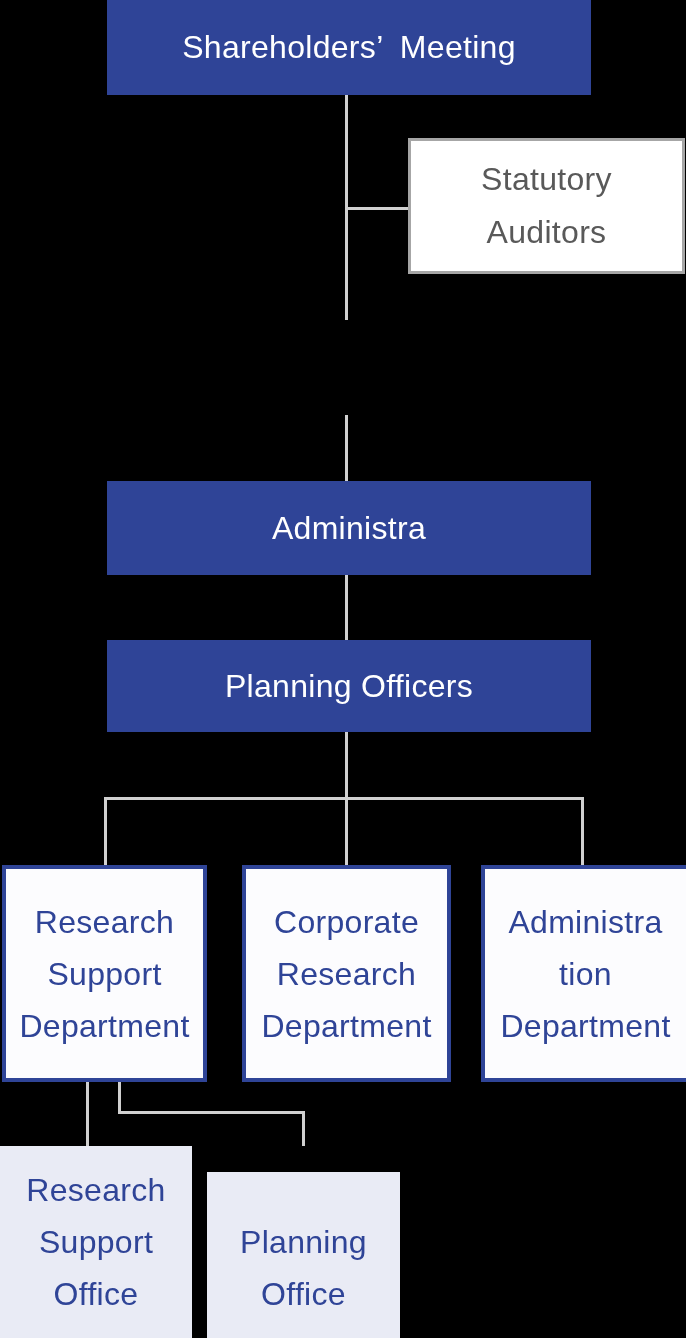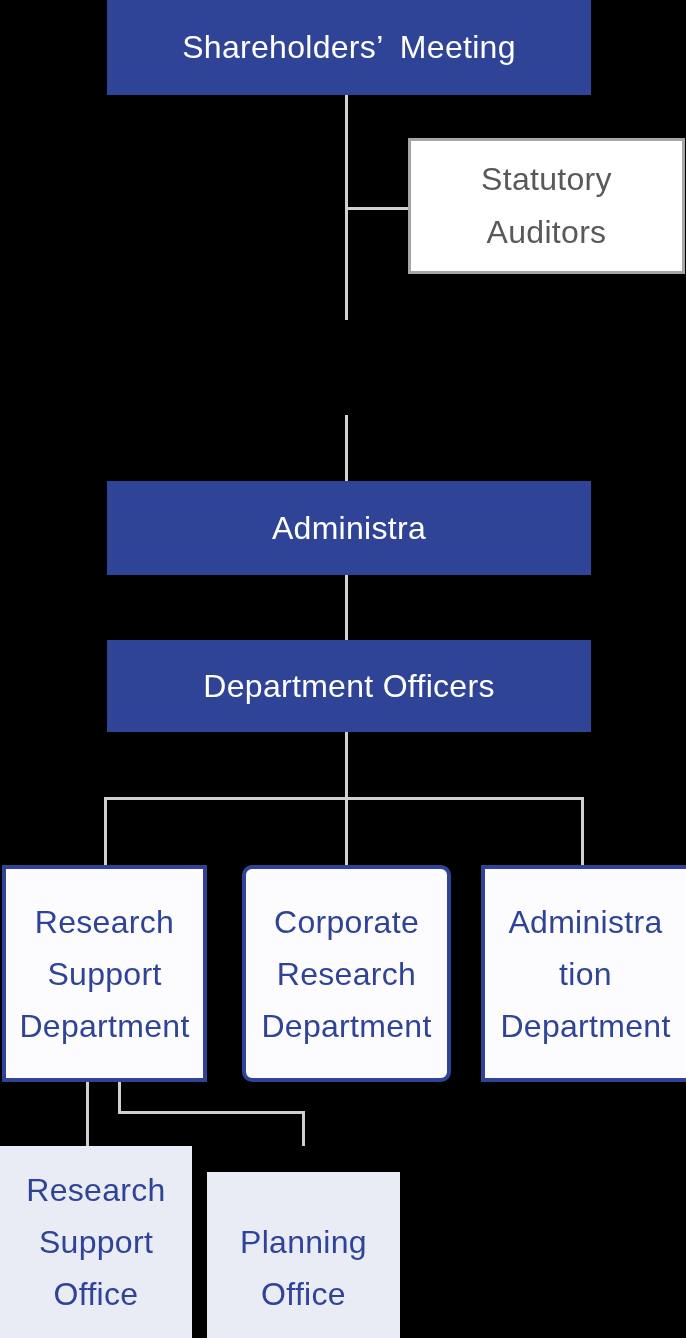--- a/index.html
+++ b/index.html
@@ -96,30 +96,30 @@
     <span class="lbl">Statutory
 Auditors</span>
   </div>
 
 
   <div class="node blue-node" style="left:107px; top:481px; width:484px; height:94px;">
     <span class="lbl">Administra</span>
   </div>
 
   <div class="node blue-node" style="left:107px; top:640px; width:484px; height:92px;">
-    <span class="lbl">Department Officers</span>
+    <span class="lbl">Planning Officers</span>
   </div>
 
   <div class="node dept-node" style="left:2px; top:865px; width:205px; height:217px;">
     <span class="lbl">Research
 Support
 Department</span>
   </div>
 
-  <div class="node dept-node" style="left:242px; top:865px; width:209px; height:217px;border-radius:10px;">
+  <div class="node dept-node" style="left:242px; top:865px; width:209px; height:217px;">
     <span class="lbl">Corporate
 Research
 Department</span>
   </div>
 
   <div class="node dept-node" style="left:481px; top:865px; width:209px; height:217px;">
     <span class="lbl">Administra
 tion
 Department</span>
   </div>

